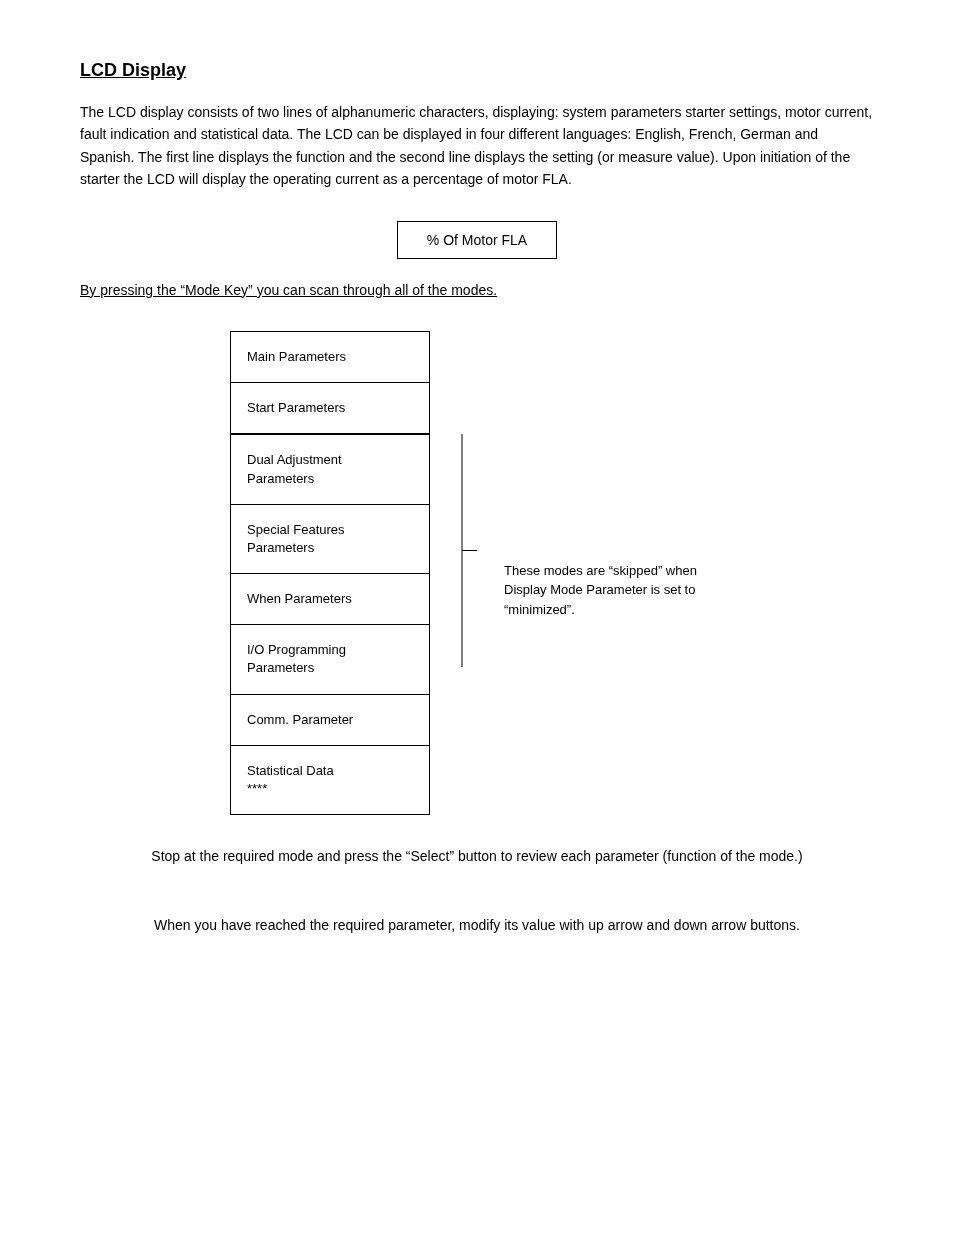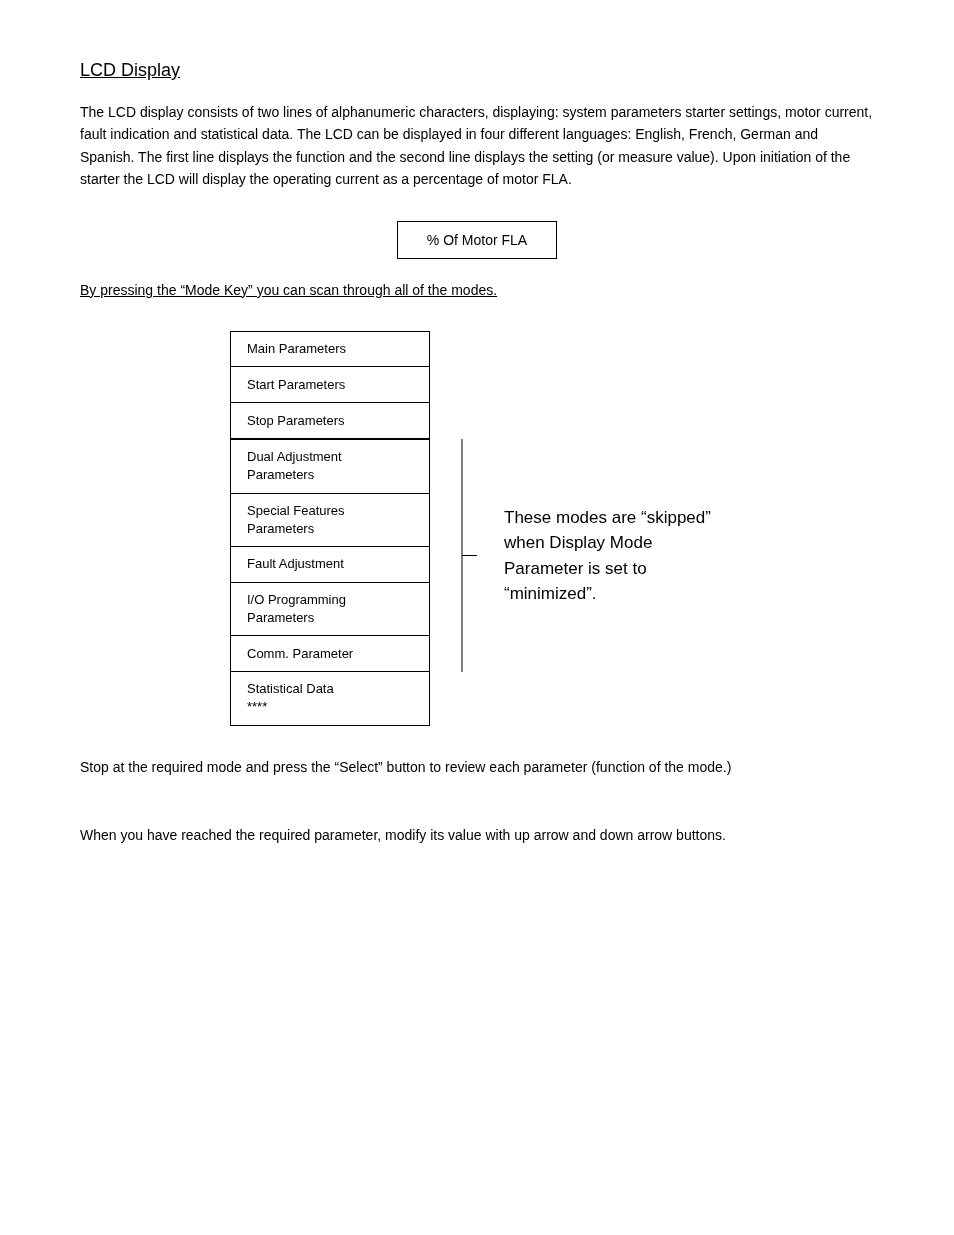--- a/index.html
+++ b/index.html
@@ -8,21 +8,21 @@
       font-size: 14px;
       background: #fff;
       color: #000;
       width: 954px;
       min-height: 1235px;
       padding: 60px 80px 60px 80px;
     }
 
     h1 {
       font-size: 18px;
-      font-weight: normal;
+      font-weight: bold;
       margin-bottom: 20px;
       text-decoration: underline;
     }
 
     .intro-text {
       margin-bottom: 20px;
       line-height: 1.6;
     }
 
     .lcd-box-wrapper {
@@ -52,39 +52,40 @@
     }
 
     .diagram-inner {
       display: flex;
       align-items: flex-start;
       gap: 0;
     }
 
     .param-box {
       border: 1px solid #000;
-      padding: 8px 16px;
+      padding: 16px 16px;
       font-size: 13px;
       width: 200px;
       text-align: left;
       line-height: 1.4;
       min-height: 36px;
       display: flex;
       align-items: center;
       background: #fff;
       margin-bottom: 0;
     }
 
     .param-box + .param-box {
       border-top: none;
     }
 
     .bottom-text {
       margin-top: 20px;
       line-height: 1.7;
+      text-align: center;
     }
 
     .bottom-text p {
       margin-bottom: 14px;
     }
 
     .page-wrapper {
       position: relative;
       min-height: 1235px;
     }
@@ -105,43 +106,42 @@
   <p class="mode-key-text">By pressing the “Mode Key” you can scan through all of the modes.</p>
 
   <div class="diagram-area">
     <div class="diagram-inner">
 
       <div style="display:flex; flex-direction:column; align-items:stretch;">
 
         <div id="top-boxes">
             <div class="param-box">Main Parameters</div>
             <div class="param-box">Start Parameters</div>
-            <div class="param-box">Stop Parameters</div>
           </div>
 
         <div style="display:flex; align-items:stretch;gap:17px;">
           <div id="bracket-boxes">
               <div class="param-box" style="white-space: pre-line;">Dual Adjustment
 Parameters</div>
               <div class="param-box" style="border-top: none; white-space: pre-line;">Special Features
 Parameters</div>
-              <div class="param-box" style="border-top: none; white-space: pre-line;">Fault Adjustment</div>
+              <div class="param-box" style="border-top: none; white-space: pre-line;">When Parameters</div>
               <div class="param-box" style="border-top: none; white-space: pre-line;">I/O Programming
 Parameters</div>
               <div class="param-box" style="border-top: none; white-space: pre-line;">Comm. Parameter</div>
             </div>
 
           <div style="display:flex; align-items:stretch; margin-left:0;">
             <svg id="bracket-svg" style="display:block;" width="30" height="233">
                 <line x1="15" y1="0" x2="15" y2="233" stroke="#000" stroke-width="1"></line>
                 <line x1="15" y1="116.5" x2="30" y2="116.5" stroke="#000" stroke-width="1"></line>
               </svg>
           </div>
           <div style="display:flex; align-items:center; margin-left:10px; max-width:220px;">
-            <p style="font-size:17px; line-height:1.5;">These modes are “skipped” when Display Mode Parameter is set to “minimized”.</p>
+            <p style="font-size:13px; line-height:1.5;">These modes are “skipped” when Display Mode Parameter is set to “minimized”.</p>
           </div>
         </div>
 
         <div id="bottom-boxes">
             <div class="param-box" style="white-space: pre-line; border-top: none;">Statistical Data
 ****</div>
           </div>
       </div>
     </div>
   </div>

